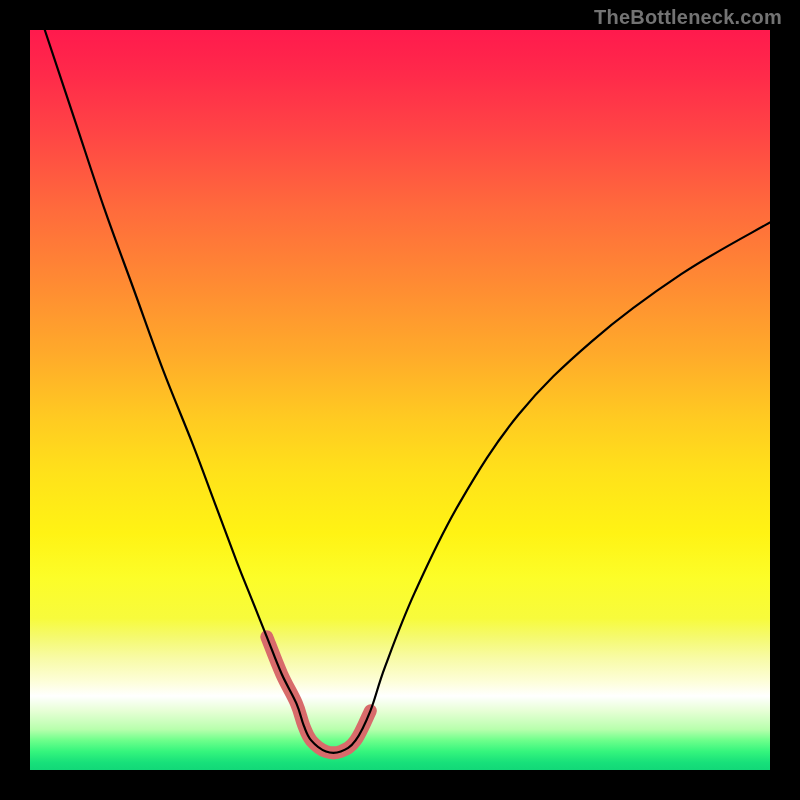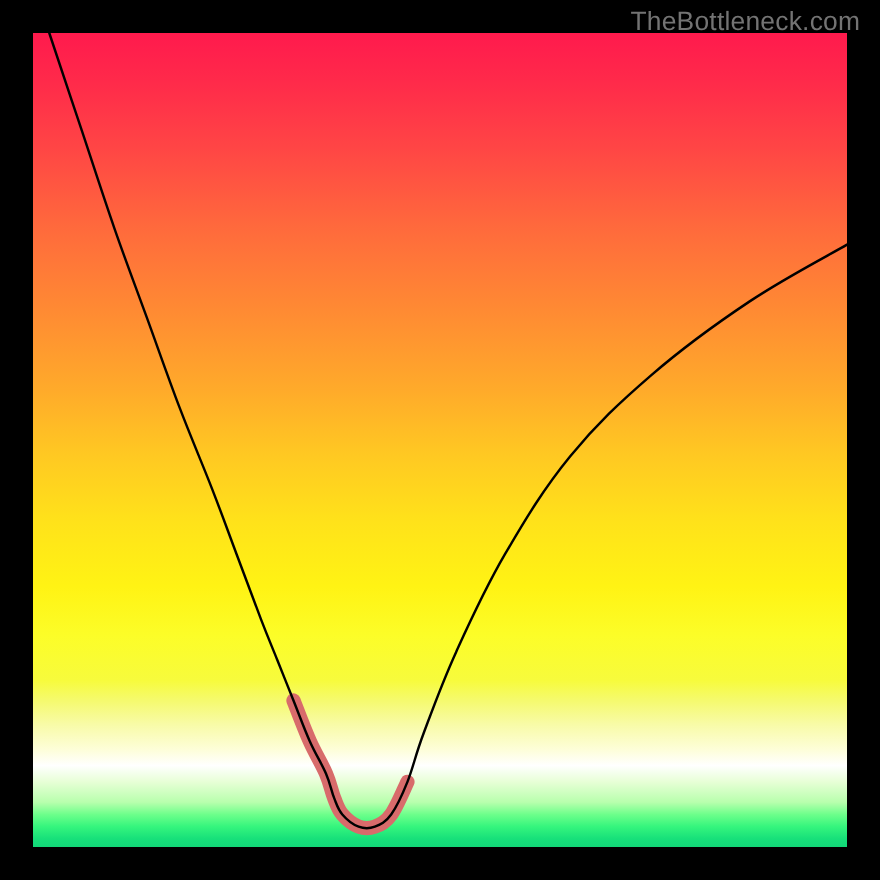--- a/index.html
+++ b/index.html
@@ -8,23 +8,23 @@
     position: relative;
     width: 800px;
     height: 800px;
     background: #000;
   }
   .watermark {
     position: absolute;
     top: 6px;
     right: 18px;
     font-family: Arial, Helvetica, sans-serif;
-    font-size: 24px;
+    font-size: 20px;
     color: #737373;
-    font-weight: 400;
+    font-weight: 700;
     letter-spacing: 0.2px;
   }
   .plot-area {
     position: absolute;
     left: 30px;
     top: 30px;
     width: 740px;
     height: 740px;
     
     background: linear-gradient(to bottom,

